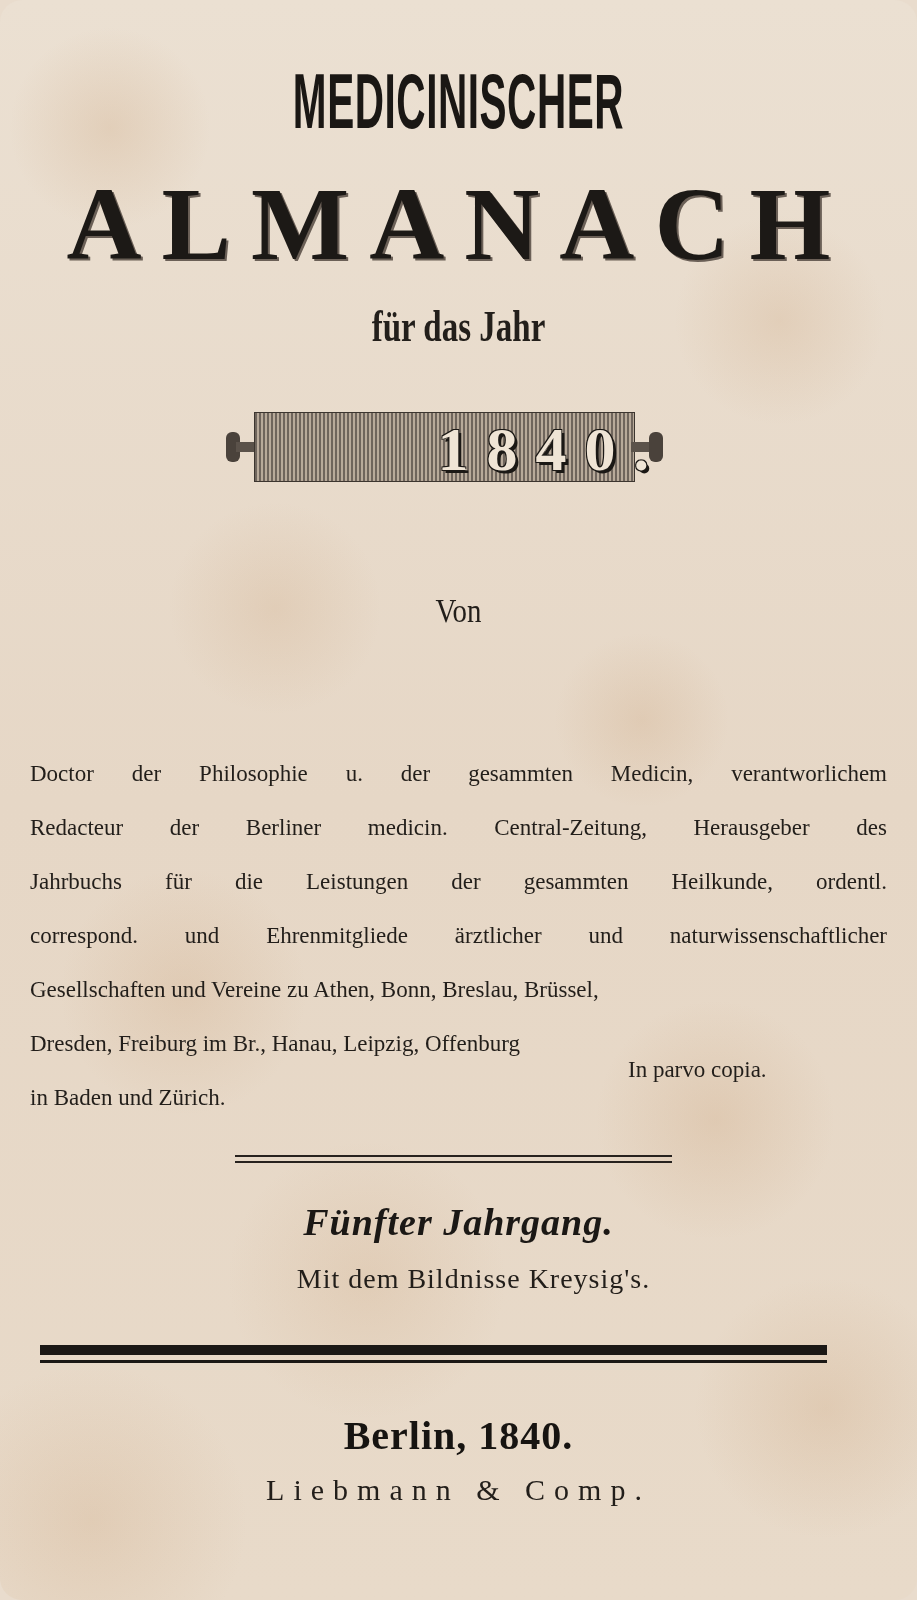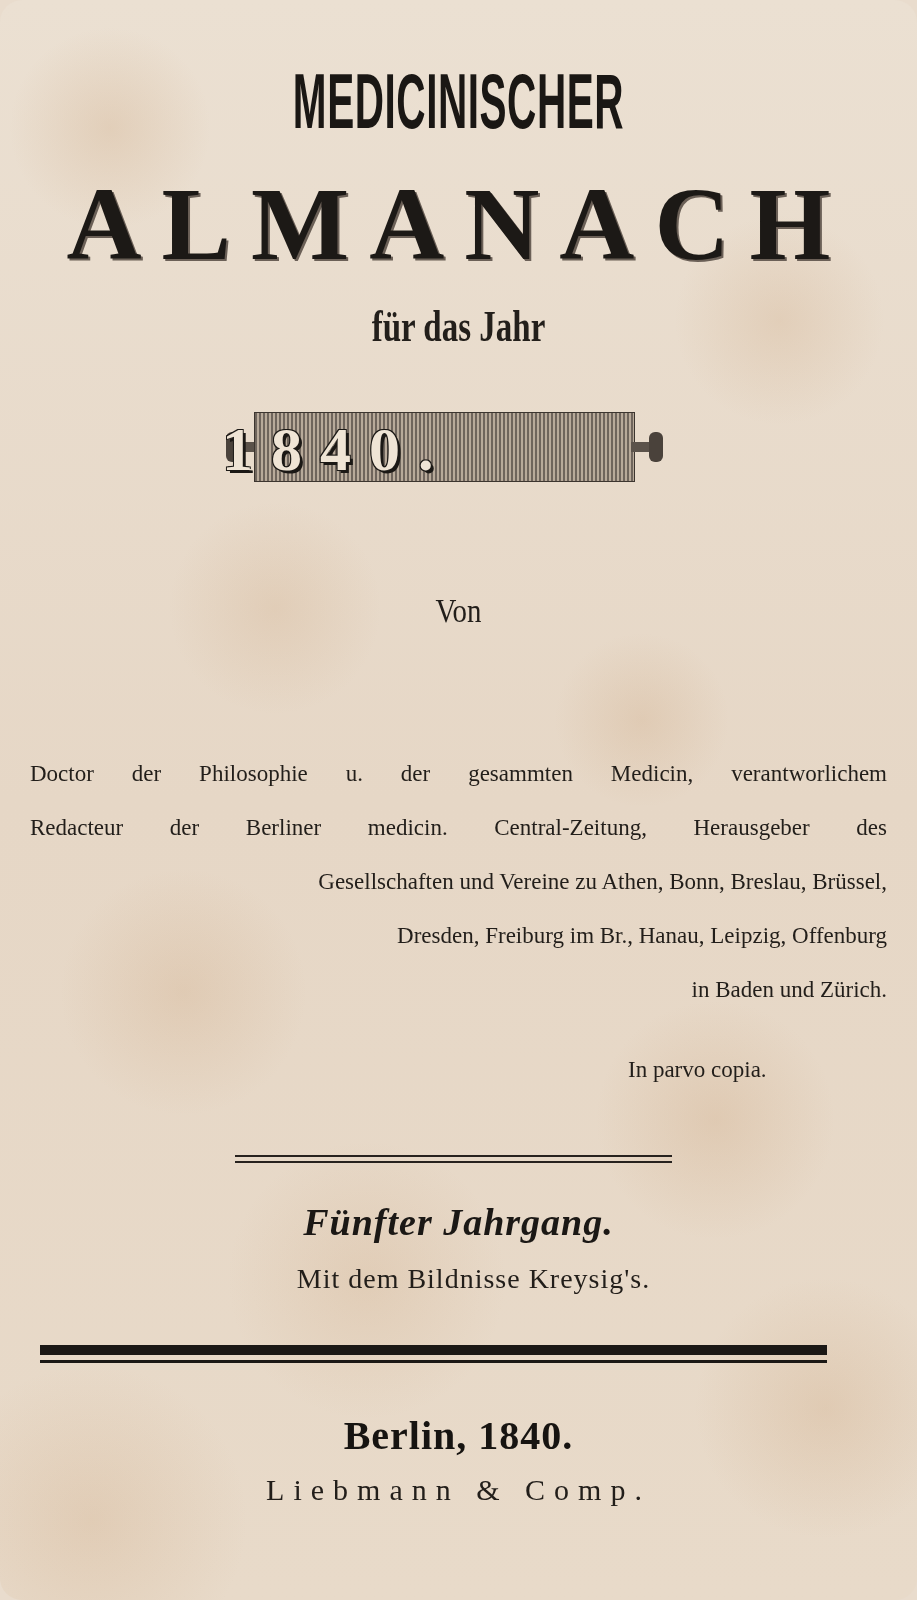--- a/index.html
+++ b/index.html
@@ -47,36 +47,36 @@
     background: repeating-linear-gradient(90deg, #6f655c 0 2px, #b8aa9a 2px 4px);
     border: 1px solid #3c352f;
   }
   .year-cap-l, .year-cap-r {
     position: absolute; top: 24px; width: 14px; height: 30px; background: #4a423b; border-radius: 6px;
   }
   .year-cap-l { left: 4px; } .year-cap-r { right: 4px; }
   .year-neck-l, .year-neck-r { position: absolute; top: 34px; width: 22px; height: 10px; background: #5b524a; }
   .year-neck-l { left: 14px; } .year-neck-r { right: 14px; }
   .year-text {
-    position: absolute; left: 0; right: 0; top: 6px; text-align: left;
+    position: absolute; left: 0; right: 0; top: 6px; text-align: right;
     font-size: 62px; font-weight: bold; letter-spacing: 18px; color: #efe4d5;
     text-shadow: 3px 3px 0 #1b1815, -1px -1px 0 #1b1815, 1px -1px 0 #1b1815, -1px 1px 0 #1b1815;
   }
   .t-von { top: 592px; font-size: 34px; transform: scaleX(0.85); color: #221e1a; }
   .t-author {
     top: 662px; font-size: 48px; font-weight: bold; font-style: italic;
     letter-spacing: 1px; color: #161310;
   }
   .bio {
     position: absolute; top: 735px; left: 30px; right: 30px;
     font-size: 23px; line-height: 30px; color: #221e1a;
   }
   .bio .ln { display: block; white-space: nowrap; transform-origin: center; margin-top: 24px; }
   .bio .j { text-align: justify; text-align-last: justify; }
-  .bio .c { text-align: right; }
+  .bio .c { text-align: left; }
   .motto { position: absolute; top: 1057px; left: 628px; font-size: 23px; color: #221e1a; font-style: normal; }
   .rule-thin { position: absolute; left: 235px; width: 437px; height: 2px; background: #27221e; }
   .t-jahr { top: 1200px; font-size: 38px; font-weight: bold; font-style: italic; color: #1b1815; letter-spacing: 1px; }
   .t-bild { top: 1263px; font-size: 28px; color: #221e1a; letter-spacing: 1px; padding-left: 30px; }
   .rule-thick { position: absolute; left: 40px; width: 787px; height: 10px; background: #1b1815; }
   .rule-under { position: absolute; left: 40px; width: 787px; height: 3px; background: #1b1815; }
   .t-berlin { top: 1412px; font-size: 40px; font-weight: bold; color: #171411; letter-spacing: 1px; }
   .t-pub { top: 1473px; font-size: 30px; letter-spacing: 9px; color: #221e1a; }
 </style>
 </head>
@@ -95,20 +95,22 @@
     <div class="year-neck-r"></div>
     <div class="year-cap-r"></div>
     <div class="year-text">1840.</div>
   </div>
 
   <div class="abs t-von">Von</div>
 
   <div class="bio">
     <span class="ln j">Doctor der Philosophie u. der gesammten Medicin, verantworlichem</span>
     <span class="ln j">Redacteur der Berliner medicin. Central-Zeitung, Herausgeber des</span>
+    <span class="ln j">Jahrbuchs für die Leistungen der gesammten Heilkunde, ordentl.</span>
+    <span class="ln j">correspond. und Ehrenmitgliede ärztlicher und naturwissenschaftlicher</span>
     <span class="ln c">Gesellschaften und Vereine zu Athen, Bonn, Breslau, Brüssel,</span>
     <span class="ln c">Dresden, Freiburg im Br., Hanau, Leipzig, Offenburg</span>
     <span class="ln c">in Baden und Zürich.</span>
   </div>
 
   <div class="motto">In parvo copia.</div>
 
   <div class="rule-thin" style="top:1155px"></div>
   <div class="rule-thin" style="top:1161px"></div>
 

